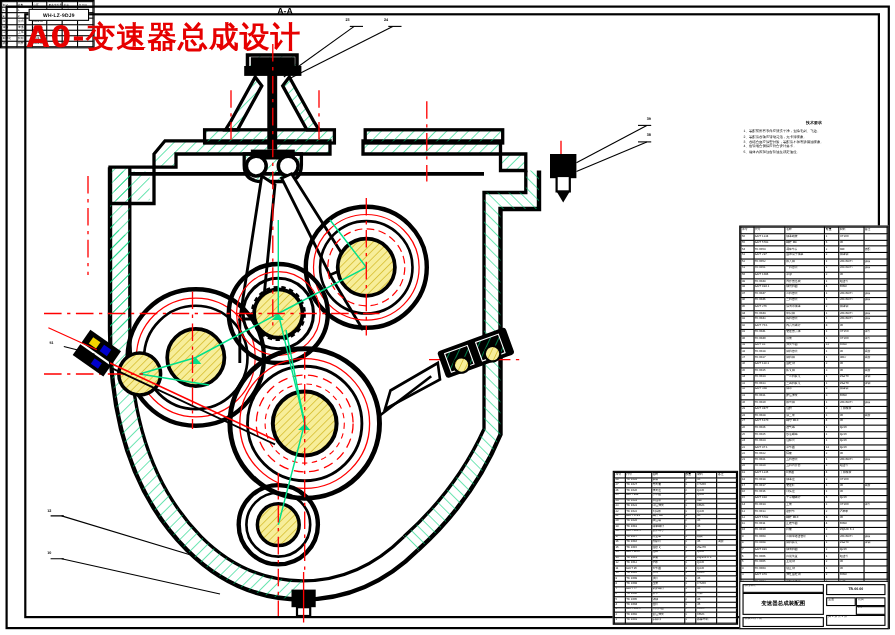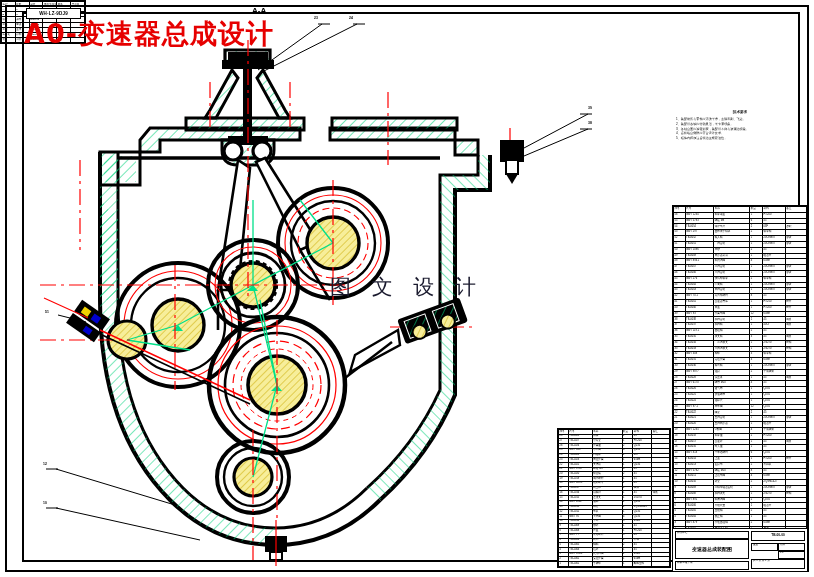--- a/index.html
+++ b/index.html
@@ -259,21 +259,20 @@
       <line x1="56" y1="508" x2="200" y2="540"></line>
       <line x1="318" y1="24" x2="330" y2="24"></line>
       <line x1="353" y1="24" x2="365" y2="24"></line>
       <line x1="580" y1="114" x2="592" y2="114"></line>
       <line x1="580" y1="129" x2="592" y2="129"></line>
       <line x1="46" y1="469" x2="58" y2="469"></line>
       <line x1="46" y1="508" x2="58" y2="508"></line>
     </g>
   </svg>
 
-  <div class="watermark">图 文 设 计</div>
 
   <div class="balloon" style="left:314px;top:16px;">23</div>
   <div class="balloon" style="left:349px;top:16px;">24</div>
   <div class="balloon" style="left:588px;top:106px;">39</div>
   <div class="balloon" style="left:588px;top:121px;">38</div>
   <div class="balloon" style="left:45px;top:310px;">51</div>
   <div class="balloon" style="left:43px;top:462px;">12</div>
   <div class="balloon" style="left:43px;top:501px;">10</div>
 
   <div class="notes">

